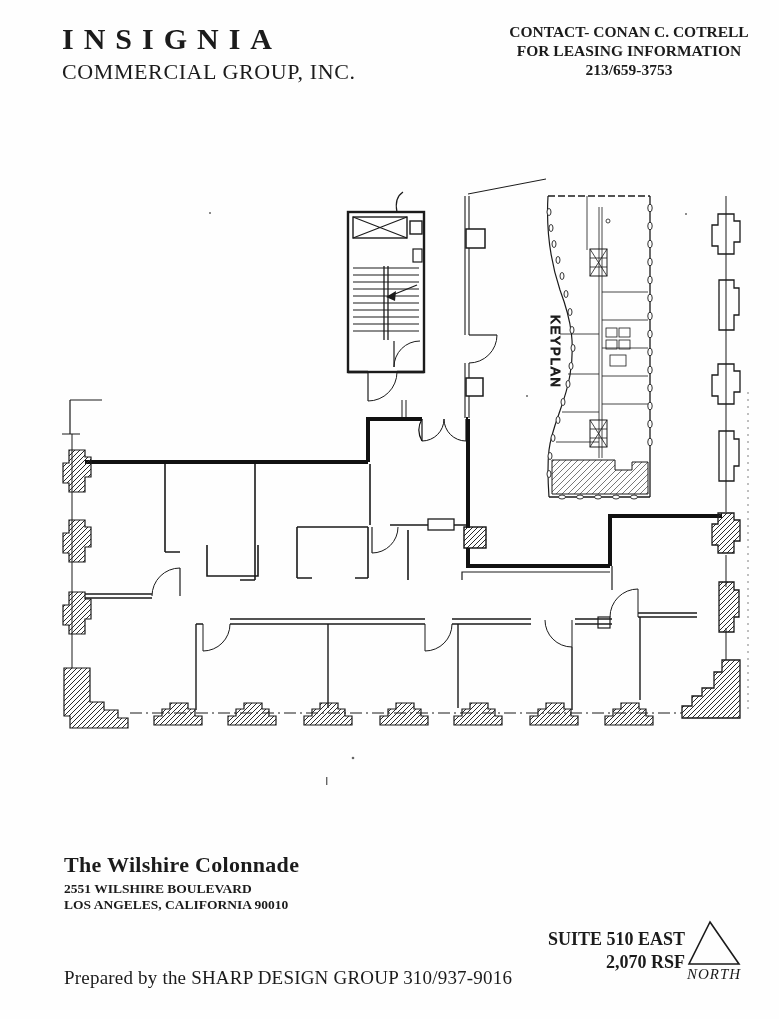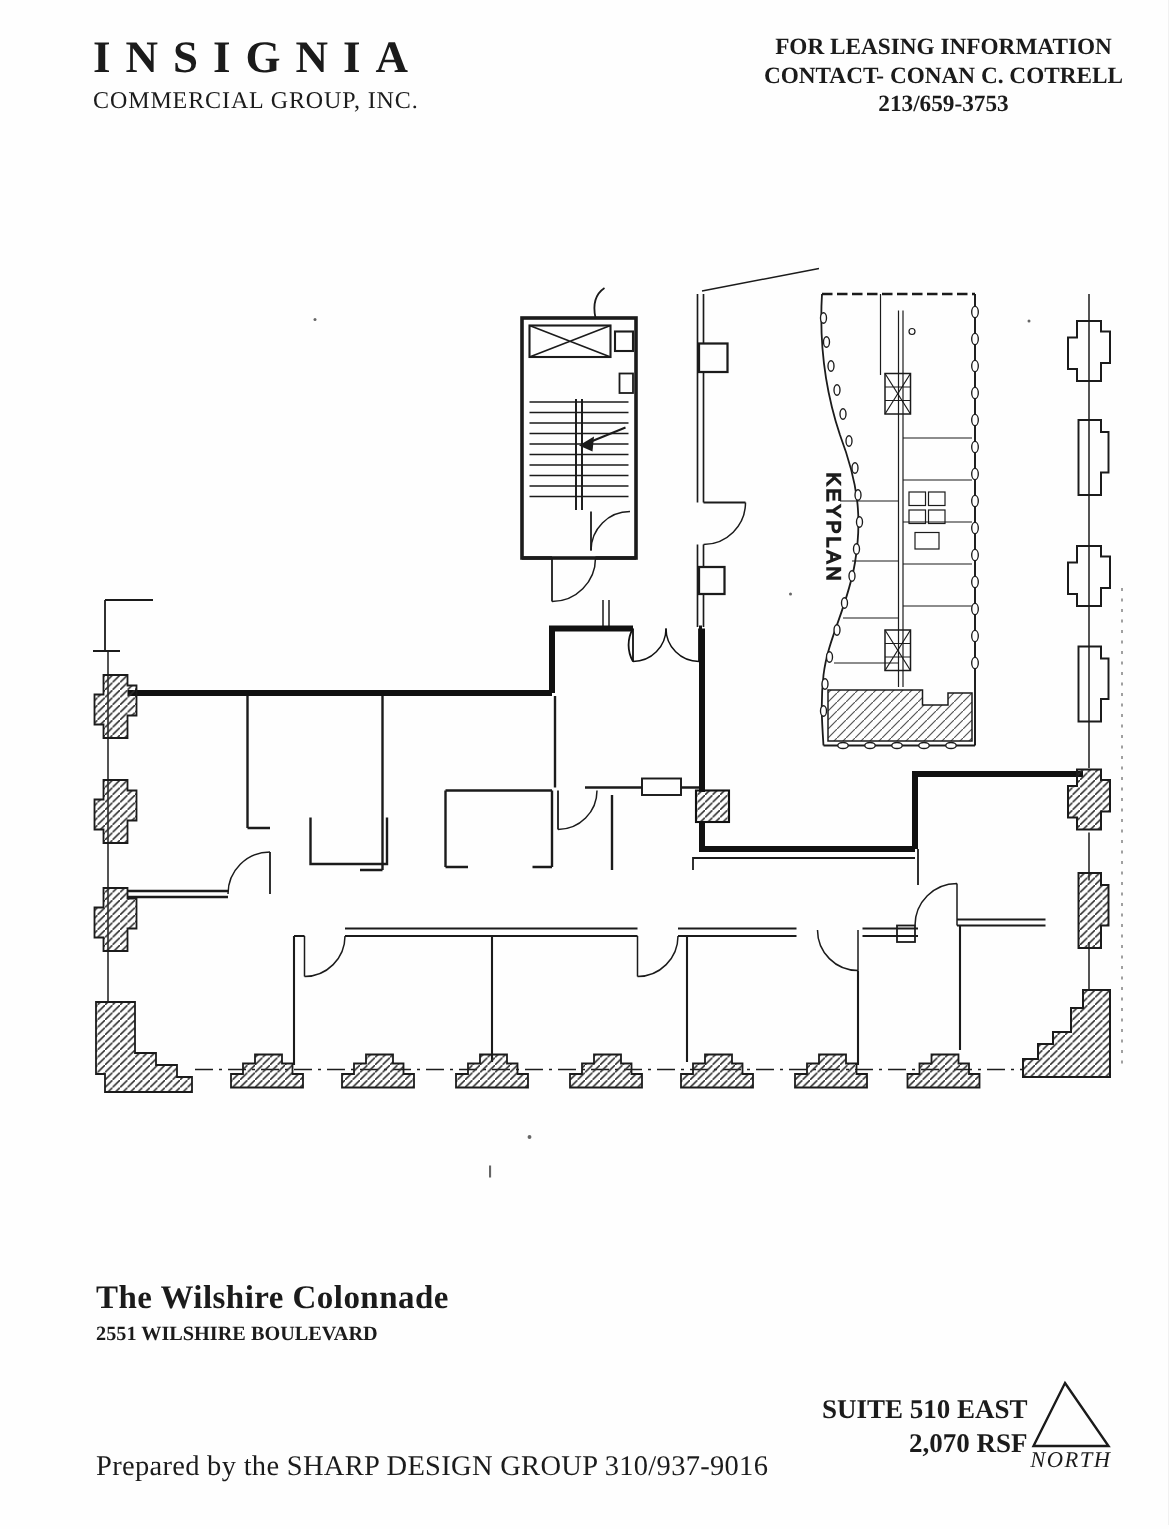--- a/index.html
+++ b/index.html
@@ -3,43 +3,43 @@
 <meta charset="utf-8">
 <style>
   html,body{margin:0;padding:0;background:#e8e8e8;}
   .page{
     position:relative;width:779px;height:1019px;margin:0 auto;
     background:#fefefe;color:#1b1b1b;overflow:hidden;
     font-family:"Liberation Serif","DejaVu Serif",serif;
   }
   .abs{position:absolute;}
   .logo-name{font-size:30px;font-weight:600;letter-spacing:10px;white-space:nowrap;}
-  .logo-sub{font-size:16px;letter-spacing:0.6px;margin-top:3px;white-space:nowrap;}
+  .logo-sub{font-size:22px;letter-spacing:0.6px;margin-top:3px;white-space:nowrap;}
   .contact{width:286px;text-align:center;font-weight:bold;font-size:15.5px;line-height:19px;}
   .bldg-name{font-size:22px;font-weight:600;letter-spacing:0.3px;}
   .bldg-addr{font-size:13.5px;font-weight:bold;line-height:16px;margin-top:3px;}
   .prepared{font-size:19px;letter-spacing:0.2px;}
   .suite-block{width:200px;text-align:right;font-weight:bold;font-size:18px;line-height:23px;}
   .north-label{width:64px;text-align:center;font-size:15px;letter-spacing:1px;}
   svg.plan{position:absolute;left:0;top:0;}
   .kp-label{font-family:"Liberation Sans","DejaVu Sans",sans-serif;font-size:13px;letter-spacing:2px;fill:#222;}
 </style>
 </head>
 <body>
 
 <div class="page">
 
   <div class="abs" style="left:62px;top:22px;">
     <div class="logo-name">INSIGNIA</div>
     <div class="logo-sub">COMMERCIAL GROUP, INC.</div>
   </div>
 
   <div class="abs contact" style="left:486px;top:22px;">
+    <div>CONTACT- CONAN C. COTRELL</div>
     <div>FOR LEASING INFORMATION</div>
-    <div>CONTACT- CONAN C. COTRELL</div>
     <div>213/659-3753</div>
   </div>
 
   <svg class="plan" width="779" height="1019" viewBox="0 0 779 1019">
     <defs>
       <pattern id="hatch" patternUnits="userSpaceOnUse" width="5" height="5">
         <path d="M0,5 L5,0" stroke="#2a2a2a" stroke-width="1"></path>
       </pattern>
       <pattern id="hatch2" patternUnits="userSpaceOnUse" width="6" height="6">
         <path d="M0,6 L6,0" stroke="#555" stroke-width="0.8"></path>
@@ -225,20 +225,21 @@
       <rect x="326" y="777" width="1.4" height="8"></rect>
     </g>
 
     <polygon points="710,922 739,964 689,964" fill="none" stroke="#1b1b1b" stroke-width="1.6"></polygon>
   </svg>
 
   <div class="abs" style="left:64px;top:852px;">
     <div class="bldg-name">The Wilshire Colonnade</div>
     <div class="bldg-addr">
       <div>2551 WILSHIRE BOULEVARD</div>
+      <div>LOS ANGELES, CALIFORNIA 90010</div>
     </div>
   </div>
 
   <div class="abs prepared" style="left:64px;top:967px;">Prepared by the SHARP DESIGN GROUP  310/937-9016</div>
 
   <div class="abs suite-block" style="left:485px;top:928px;">
     <div>SUITE 510 EAST</div>
     <div>2,070 RSF</div>
   </div>
 

